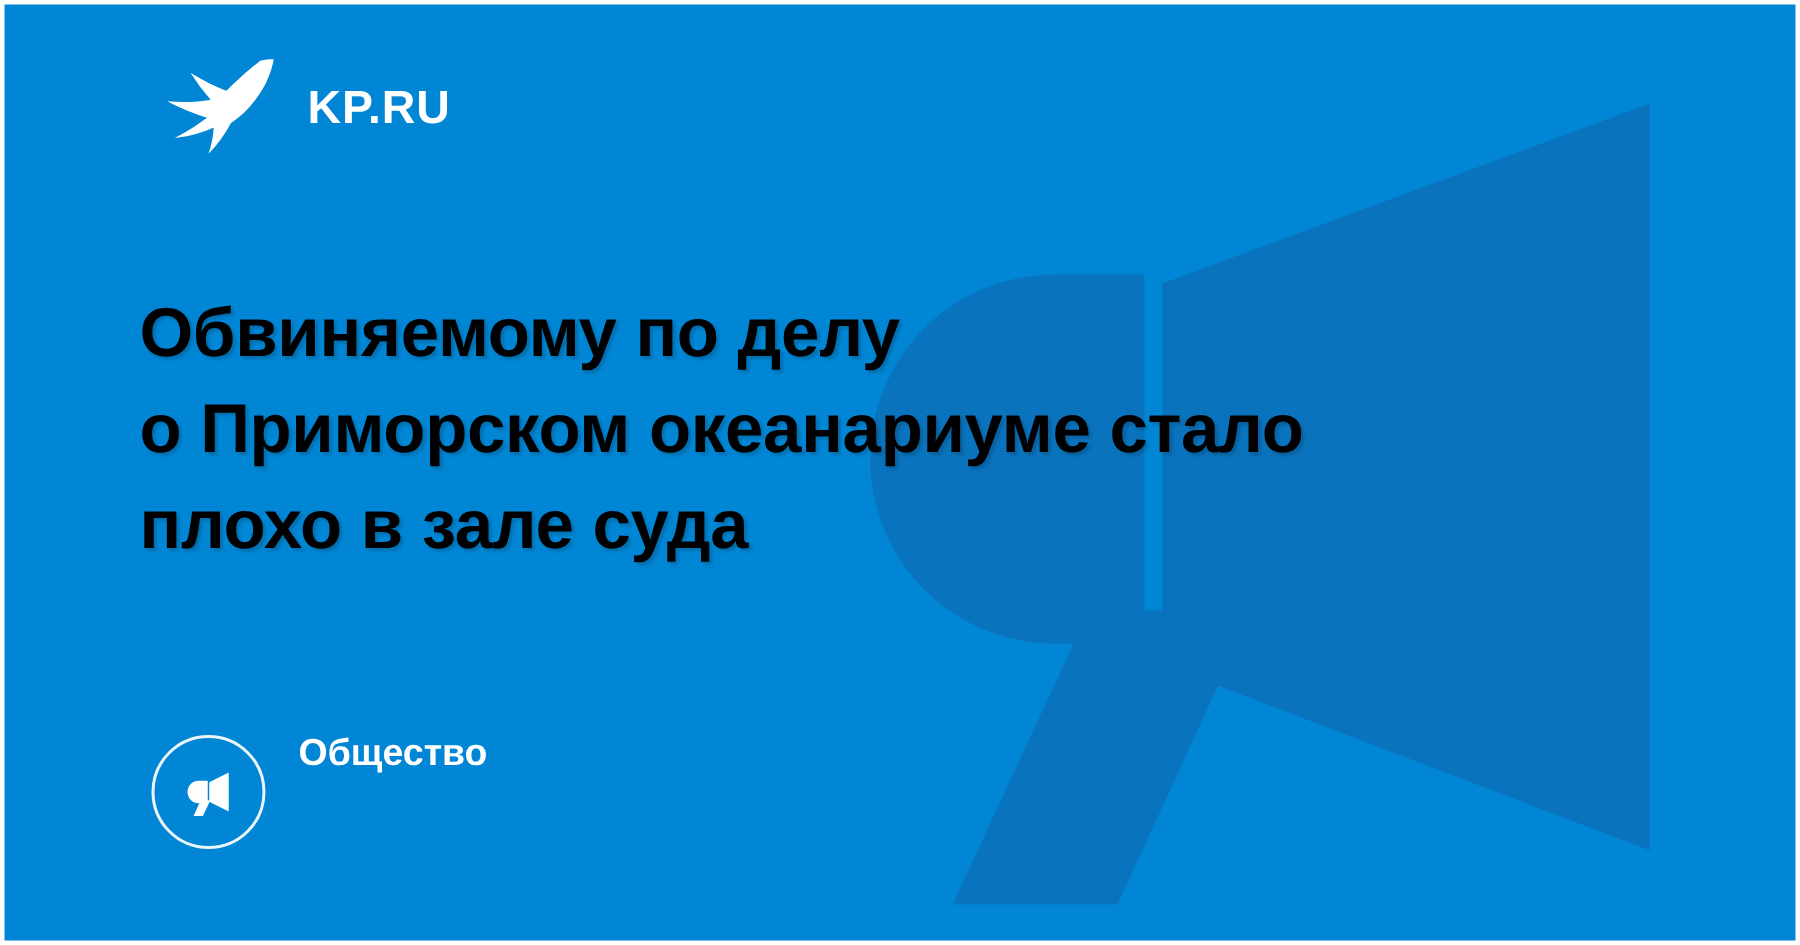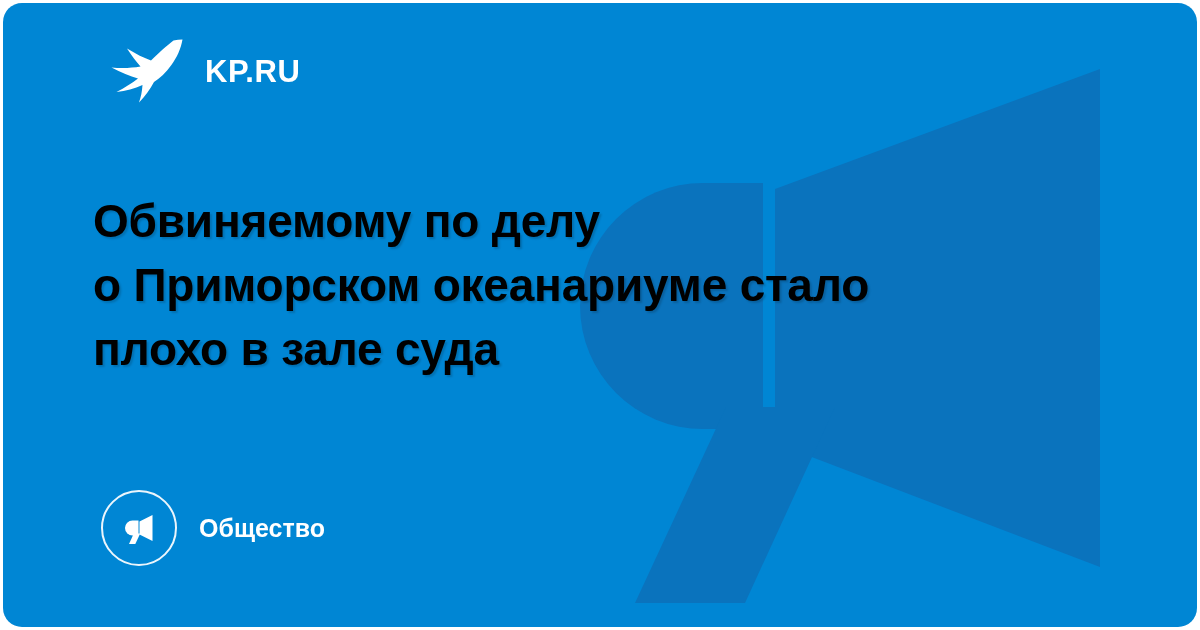--- a/index.html
+++ b/index.html
@@ -26,21 +26,20 @@
   }
 
   .canvas {
     position: absolute;
     left: 3px;
     top: 3px;
     width: 1194px;
     height: 624px;
     background: #0086d4;
     overflow: hidden;
-    border-radius: 19px;
   }
 
   
   .watermark {
     position: absolute;
     left: 0;
     top: 0;
     width: 1194px;
     height: 624px;
     pointer-events: none;
@@ -86,21 +85,21 @@
     text-shadow: 2px 2px 2px rgba(0, 0, 0, 0.16);
     white-space: pre-line;
   }
 
   
   .rubric {
     position: absolute;
     left: 98px;
     top: 487px;
     display: flex;
-    align-items: center;
+    align-items: flex-start;
     gap: 22px;
     height: 76px;
   }
 
   .rubric-icon-ring {
     width: 76px;
     height: 76px;
     border: 2px solid rgba(255, 255, 255, 0.92);
     border-radius: 50%;
     display: flex;

